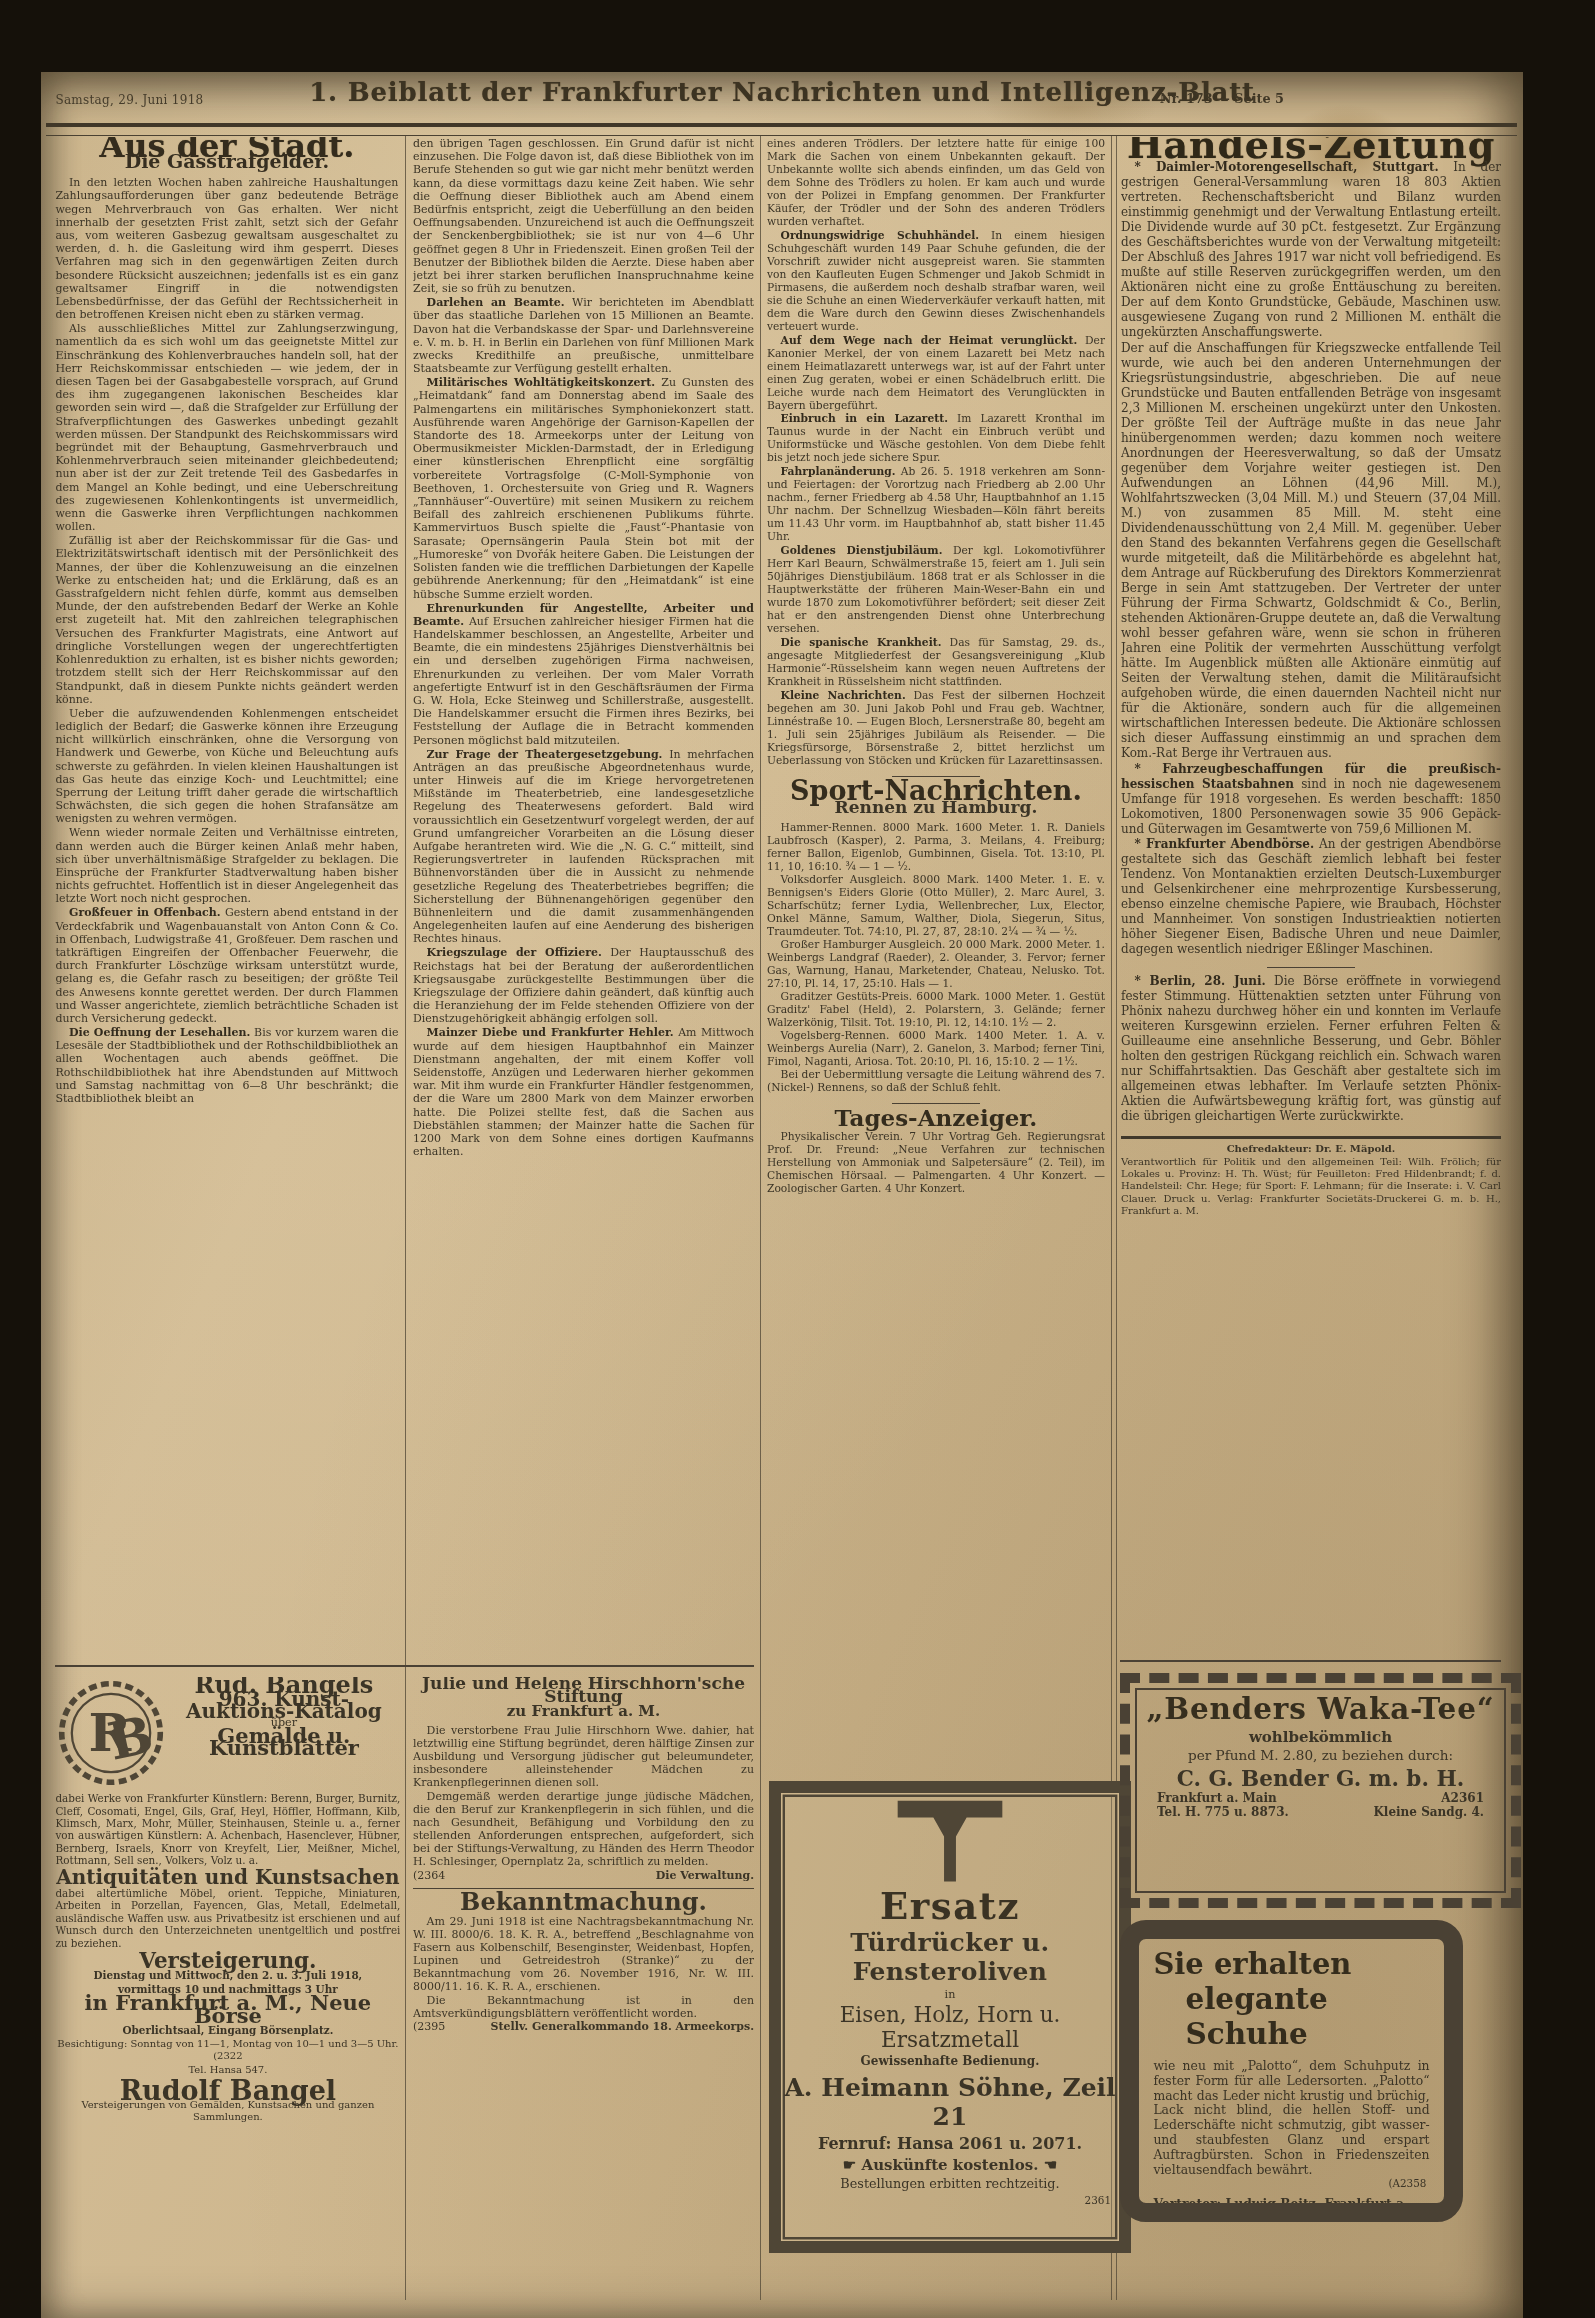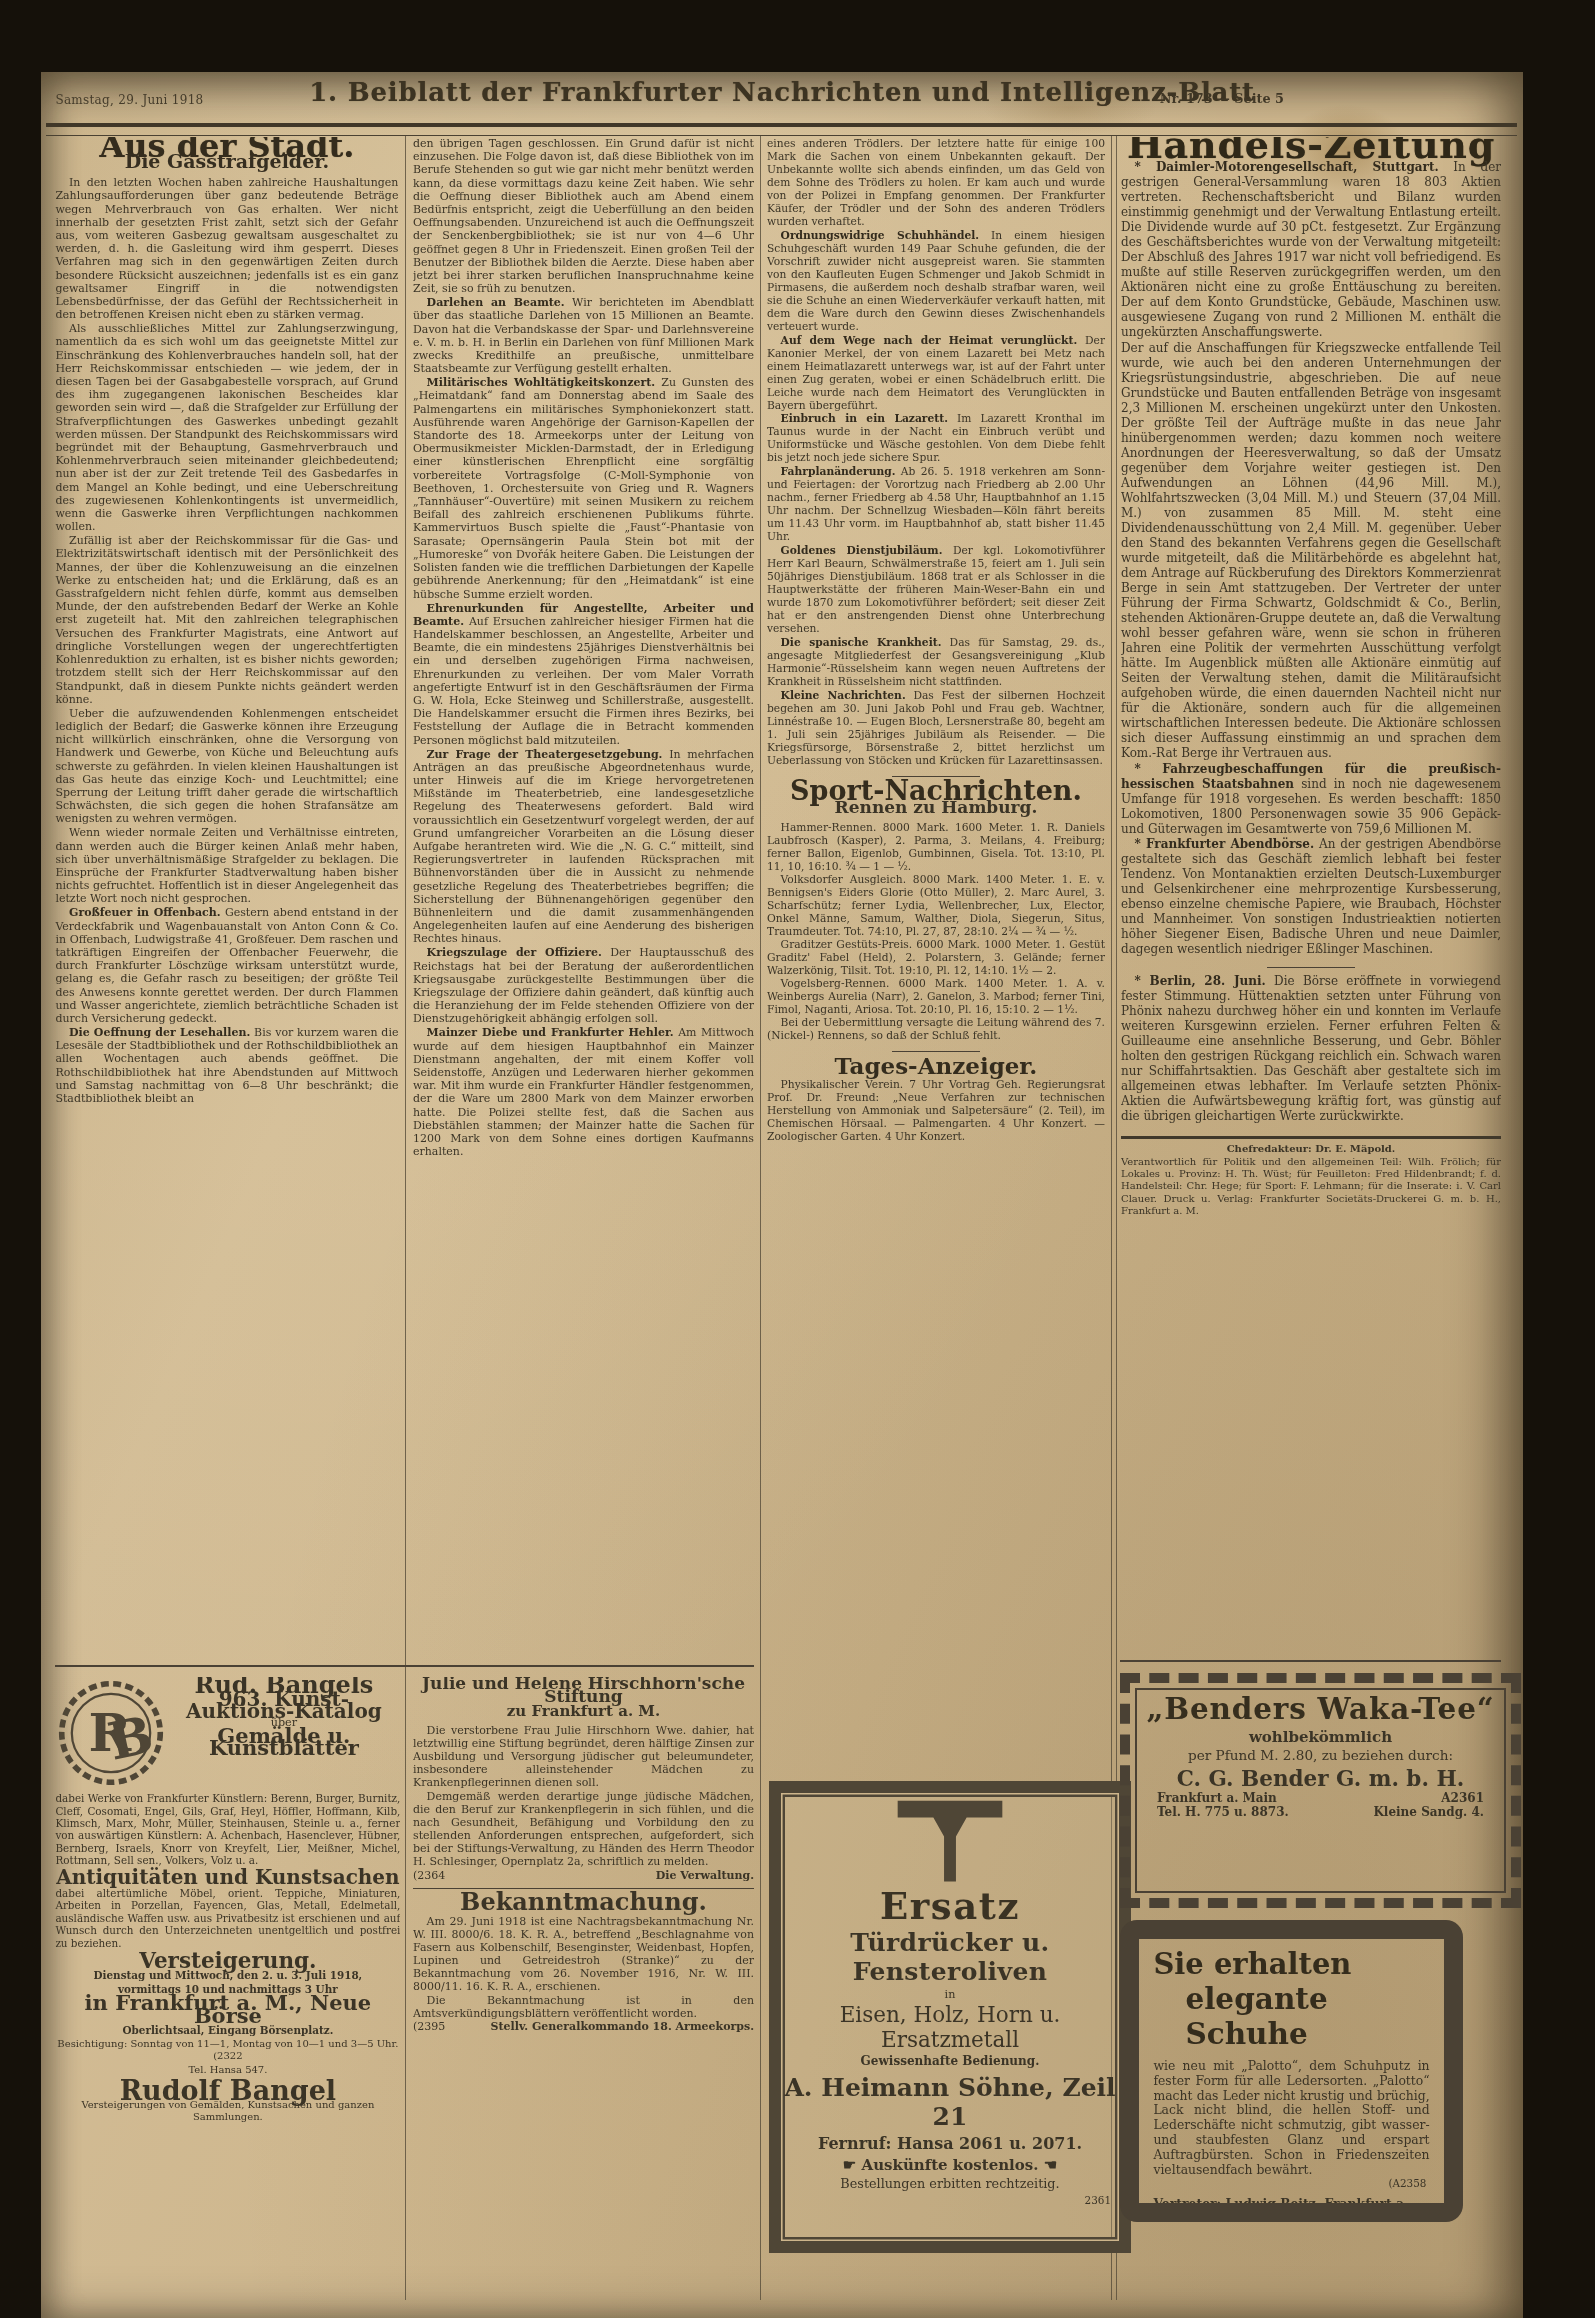--- a/index.html
+++ b/index.html
@@ -97,21 +97,21 @@
 
   #ad-waka{left:1079px;top:1601px;width:381px;height:215px;
            border:10.4px dashed #4a4134;outline:2.4px solid #4a4134;outline-offset:-17.6px;
            text-align:center;}
   .wk1{font-size:29.5px;font-weight:bold;margin:8px 0 0;letter-spacing:0.8px;color:#362e1e;}
   .wk2{font-size:15px;font-weight:bold;margin:1.6px 0;}
   .wk3{font-size:13.6px;margin:0;}
   .wk4{font-size:21.5px;font-weight:bold;margin:3.2px 0 0;}
   .wk-row{display:flex;justify-content:space-between;padding:0 27px;font-size:12px;font-weight:bold;}
 
-  #ad-schuhe{left:1079px;top:1848px;width:343px;height:302px;border:19px solid #4a4134;border-radius:17px;
+  #ad-schuhe{left:1079px;top:1848px;width:343px;height:302px;border:19px solid #4a4134;border-radius:26px;
              padding:8px 14.4px;box-sizing:border-box;}
   .sch1{font-size:29px;font-weight:bold;margin:0;color:#342c1c;}
   .sch2{font-size:29.5px;font-weight:bold;margin:0 0 8px 32px;color:#342c1c;}
   .schbody{font-size:12.4px;line-height:14.8px;text-align:justify;margin:0;}
   .schnum{text-align:right;font-size:10.4px;margin:0 3.2px 0 0;}
   .schrep{font-size:12.4px;font-weight:bold;margin:6.4px 0 0;}
 </style>
 </head>
 <body>
 
@@ -163,20 +163,21 @@
     <p class="art"><b class="lead">Einbruch in ein Lazarett.</b> <span>Im Lazarett Kronthal im Taunus wurde in der Nacht ein Einbruch verübt und Uniformstücke und Wäsche gestohlen. Von dem Diebe fehlt bis jetzt noch jede sichere Spur.</span></p>
     <p class="art"><b class="lead">Fahrplanänderung.</b> <span>Ab 26. 5. 1918 verkehren am Sonn- und Feiertagen: der Vorortzug nach Friedberg ab 2.00 Uhr nachm., ferner Friedberg ab 4.58 Uhr, Hauptbahnhof an 1.15 Uhr nachm. Der Schnellzug Wiesbaden—Köln fährt bereits um 11.43 Uhr vorm. im Hauptbahnhof ab, statt bisher 11.45 Uhr.</span></p>
     <p class="art"><b class="lead">Goldenes Dienstjubiläum.</b> <span>Der kgl. Lokomotivführer Herr Karl Beaurn, Schwälmerstraße 15, feiert am 1. Juli sein 50jähriges Dienstjubiläum. 1868 trat er als Schlosser in die Hauptwerkstätte der früheren Main-Weser-Bahn ein und wurde 1870 zum Lokomotivführer befördert; seit dieser Zeit hat er den anstrengenden Dienst ohne Unterbrechung versehen.</span></p>
     <p class="art"><b class="lead">Die spanische Krankheit.</b> <span>Das für Samstag, 29. ds., angesagte Mitgliederfest der Gesangsvereinigung „Klub Harmonie“-Rüsselsheim kann wegen neuen Auftretens der Krankheit in Rüsselsheim nicht stattfinden.</span></p>
     <p class="art"><b class="lead">Kleine Nachrichten.</b> <span>Das Fest der silbernen Hochzeit begehen am 30. Juni Jakob Pohl und Frau geb. Wachtner, Linnéstraße 10. — Eugen Bloch, Lersnerstraße 80, begeht am 1. Juli sein 25jähriges Jubiläum als Reisender. — Die Kriegsfürsorge, Börsenstraße 2, bittet herzlichst um Ueberlassung von Stöcken und Krücken für Lazarettinsassen.</span></p>
     <hr class="shortrule">
     <h2 class="sporthead">Sport-Nachrichten.</h2>
     <h3 class="sportsub">Rennen zu Hamburg.</h3>
     <p class="race">Hammer-Rennen. 8000 Mark. 1600 Meter. 1. R. Daniels Laubfrosch (Kasper), 2. Parma, 3. Meilans, 4. Freiburg; ferner Ballon, Eigenlob, Gumbinnen, Gisela. Tot. 13:10, Pl. 11, 10, 16:10. ¾ — 1 — ½.</p>
     <p class="race">Volksdorfer Ausgleich. 8000 Mark. 1400 Meter. 1. E. v. Bennigsen's Eiders Glorie (Otto Müller), 2. Marc Aurel, 3. Scharfschütz; ferner Lydia, Wellenbrecher, Lux, Elector, Onkel Männe, Samum, Walther, Diola, Siegerun, Situs, Traumdeuter. Tot. 74:10, Pl. 27, 87, 28:10. 2¼ — ¾ — ½.</p>
+    <p class="race">Großer Hamburger Ausgleich. 20 000 Mark. 2000 Meter. 1. Weinbergs Landgraf (Raeder), 2. Oleander, 3. Fervor; ferner Gas, Warnung, Hanau, Marketender, Chateau, Nelusko. Tot. 27:10, Pl. 14, 17, 25:10. Hals — 1.</p>
     <p class="race">Graditzer Gestüts-Preis. 6000 Mark. 1000 Meter. 1. Gestüt Graditz' Fabel (Held), 2. Polarstern, 3. Gelände; ferner Walzerkönig, Tilsit. Tot. 19:10, Pl. 12, 14:10. 1½ — 2.</p>
     <p class="race">Vogelsberg-Rennen. 6000 Mark. 1400 Meter. 1. A. v. Weinbergs Aurelia (Narr), 2. Ganelon, 3. Marbod; ferner Tini, Fimol, Naganti, Ariosa. Tot. 20:10, Pl. 16, 15:10. 2 — 1½.</p>
     <p class="race">Bei der Uebermittlung versagte die Leitung während des 7. (Nickel-) Rennens, so daß der Schluß fehlt.</p>
     <hr class="shortrule">
     <h2 class="tageshead">Tages-Anzeiger.</h2>
     <p class="art">Physikalischer Verein. 7 Uhr Vortrag Geh. Regierungsrat Prof. Dr. Freund: „Neue Verfahren zur technischen Herstellung von Ammoniak und Salpetersäure“ (2. Teil), im Chemischen Hörsaal. — Palmengarten. 4 Uhr Konzert. — Zoologischer Garten. 4 Uhr Konzert.</p>
   </section>
 
   <section class="col" id="col4">
     <h2 class="hz-head">Handels-Zeitung</h2>

